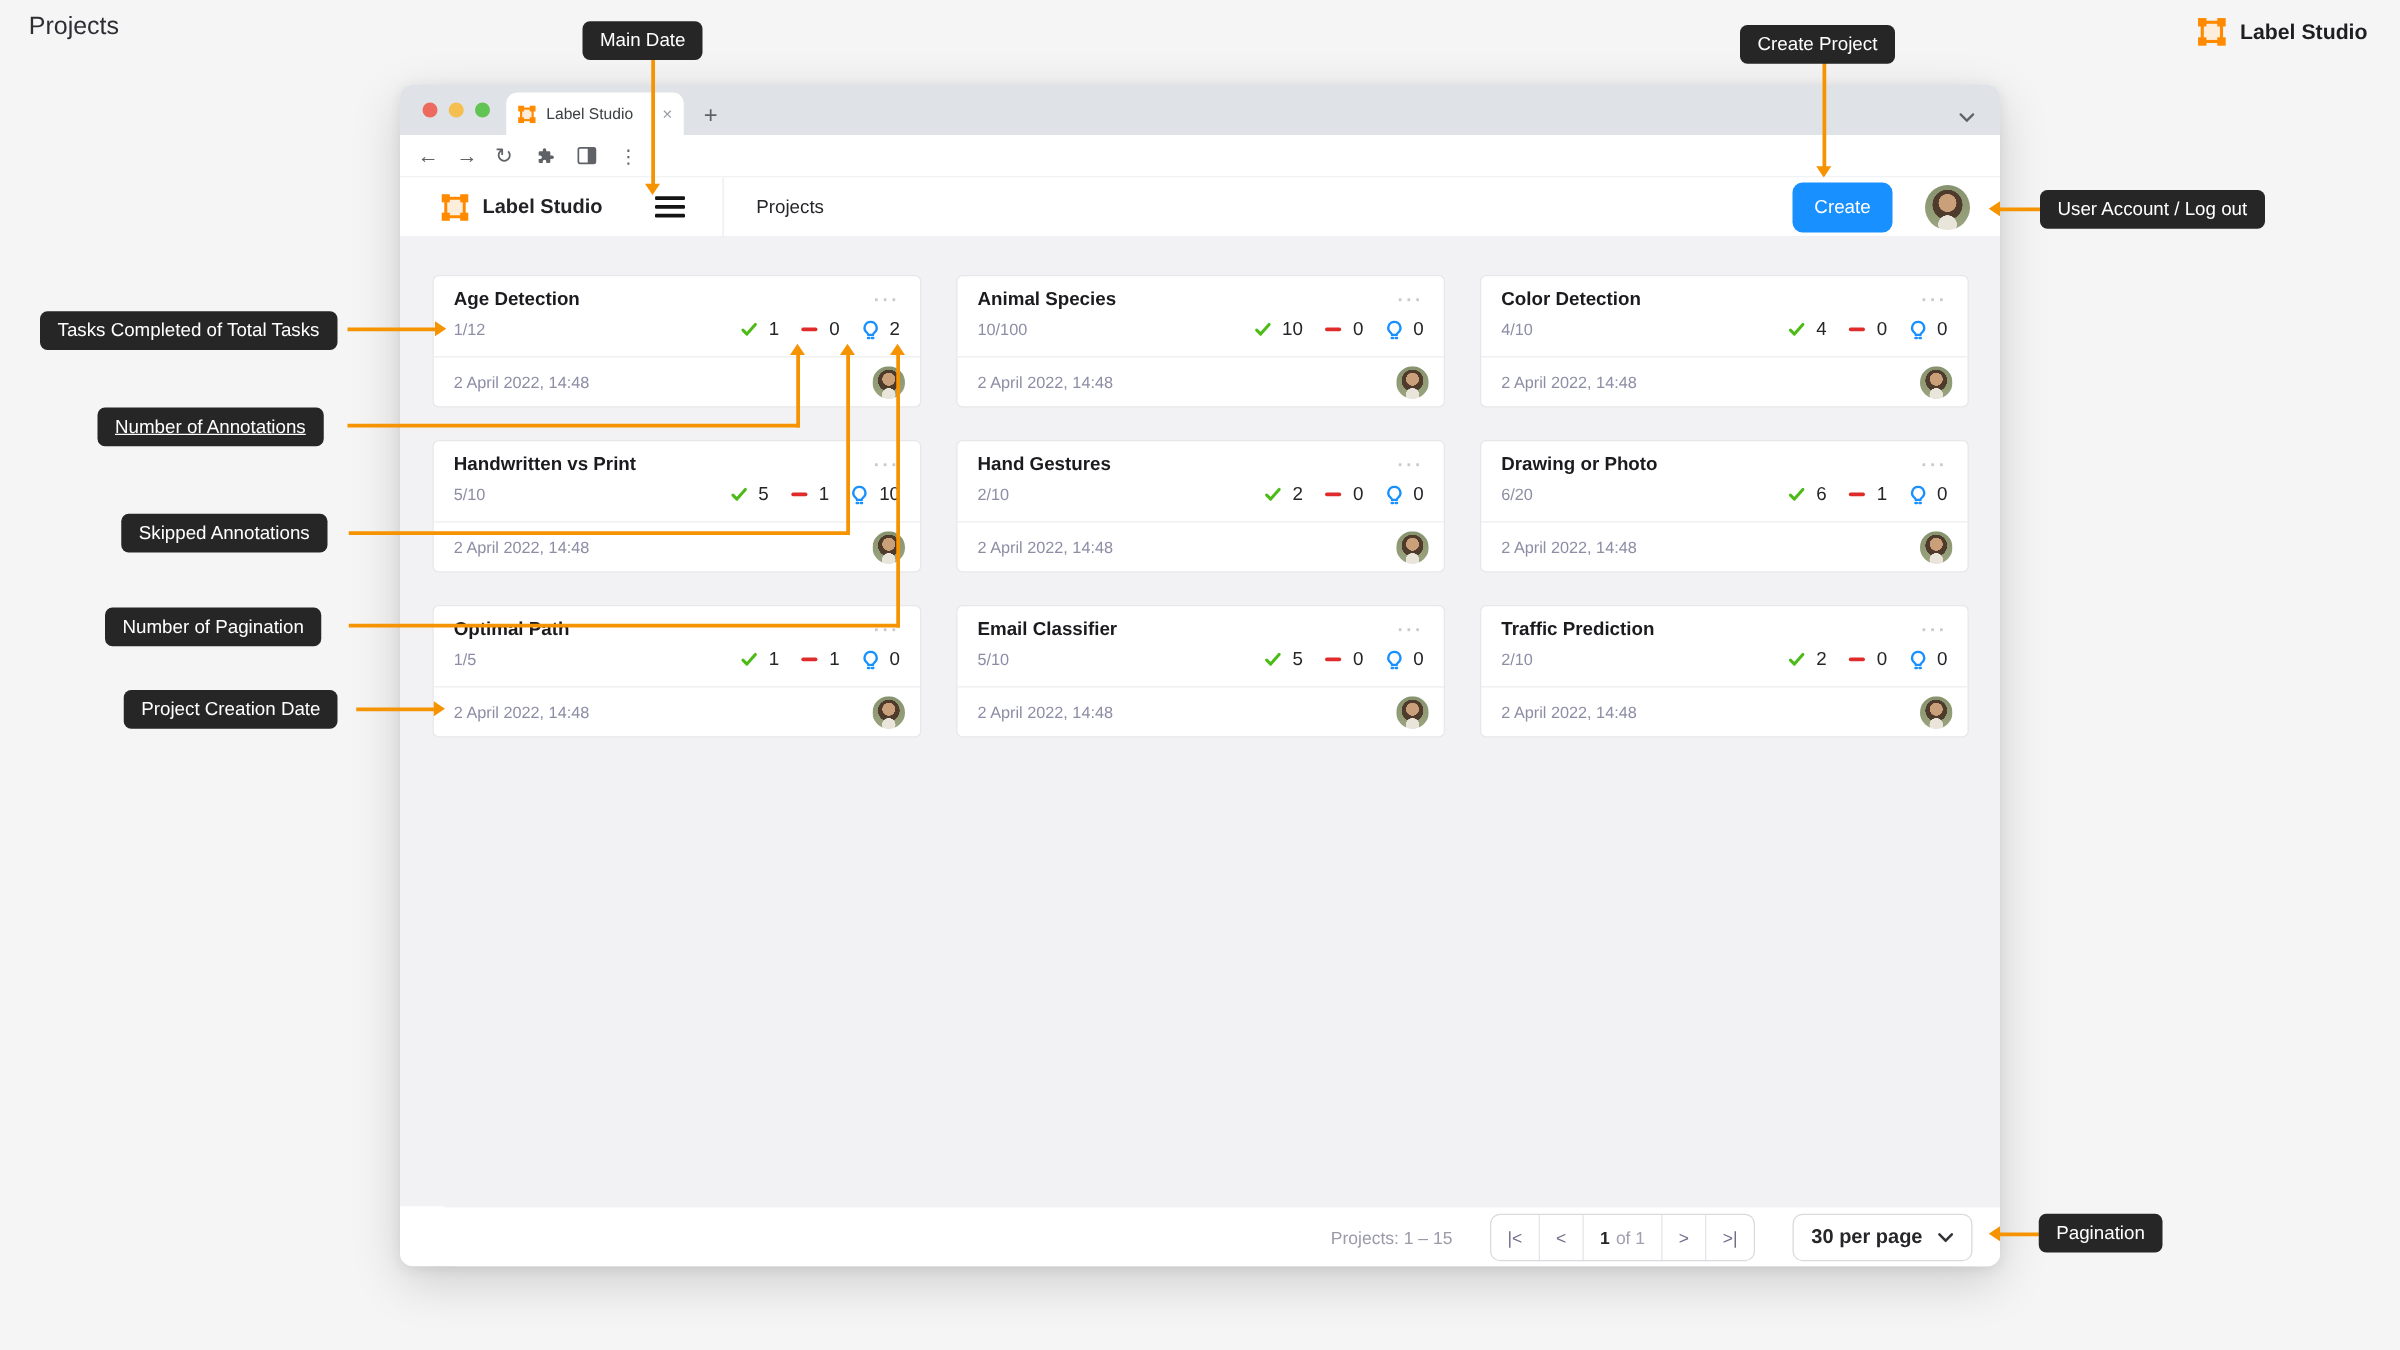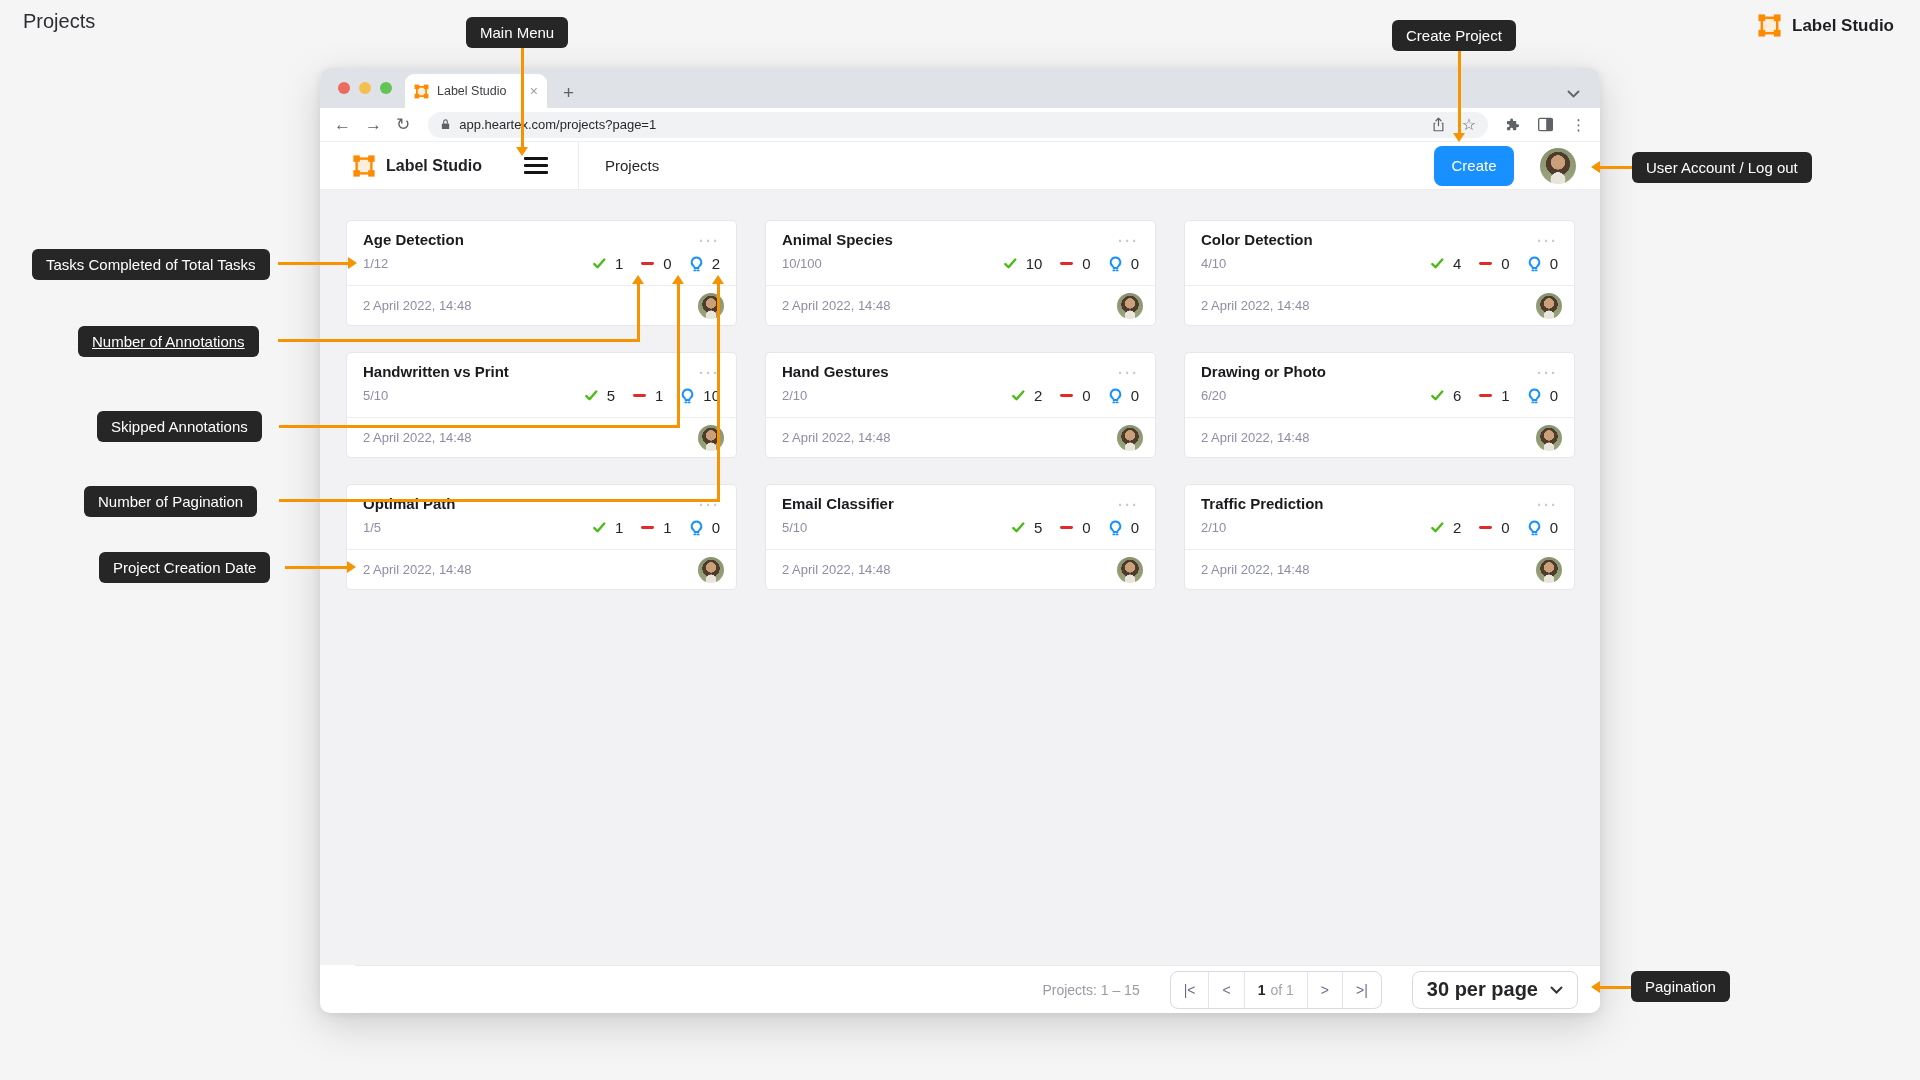--- a/index.html
+++ b/index.html
@@ -95,21 +95,21 @@
     border-radius:0 0 10px 10px;display:flex;align-items:center;justify-content:flex-end;gap:30px;padding-right:22px;margin-left:35px;
   }
   .pg-summary{color:#9a9aa8;font-size:14px;}
   .pager{display:flex;border:1px solid #d9d9de;border-radius:8px;overflow:hidden;background:#fff;height:38px;}
   .pager .cell{display:flex;align-items:center;justify-content:center;padding:0 13px;color:#6d6d8a;font-size:14px;border-right:1px solid #e4e4ea;cursor:pointer;}
   .pager .cell:last-child{border-right:none;}
   .pager .indicator{gap:5px;cursor:default;}
   .pager .cur{font-weight:700;color:#26262a;}
   .pager .of{color:#a0a0b0;}
   .perpage{display:flex;align-items:center;gap:12px;border:1px solid #d9d9de;border-radius:8px;height:38px;padding:0 14px;background:#fff;cursor:pointer;}
-  .perpage span{font-size:20px;font-weight:600;color:#26262a;}
+  .perpage span{font-size:16px;font-weight:600;color:#26262a;}
 
   
   .co{position:absolute;background:var(--callout-bg);color:#fff;font-size:15px;padding:7px 14px;border-radius:6px;z-index:60;white-space:nowrap;}
   .cl{position:absolute;background:var(--accent);z-index:55;pointer-events:none;}
   .ah{position:absolute;width:0;height:0;z-index:55;pointer-events:none;}
   .ah-right{border-top:6px solid transparent;border-bottom:6px solid transparent;border-left:9px solid var(--accent);}
   .ah-left{border-top:6px solid transparent;border-bottom:6px solid transparent;border-right:9px solid var(--accent);}
   .ah-down{border-left:6px solid transparent;border-right:6px solid transparent;border-top:9px solid var(--accent);}
   .ah-up{border-left:6px solid transparent;border-right:6px solid transparent;border-bottom:9px solid var(--accent);}
 
@@ -159,38 +159,20 @@
       <svg width="13" height="8" viewBox="0 0 13 8">
           <path d="M1.5 1.5L6.5 6.5L11.5 1.5" stroke="#5f6368" stroke-width="1.8" fill="none" stroke-linecap="round"></path>
         </svg>
     </span>
   </div>
 
   <div class="urlrow">
     <span class="nav-ic">←</span>
     <span class="nav-ic">→</span>
     <span class="nav-ic">↻</span>
-    <div class="omnibox">
-      <span>
-        <svg width="11" height="13" viewBox="0 0 24 26">
-            <rect x="4" y="11" width="16" height="12" rx="2" fill="#5f6368"></rect>
-            <path d="M8 11V7a4 4 0 0 1 8 0v4" stroke="#5f6368" stroke-width="2.4" fill="none"></path>
-          </svg>
-      </span>
-      <span>app.heartex.com/projects?page=1</span>
-      <span class="right-inbox">
-        <span>
-          <svg width="15" height="17" viewBox="0 0 24 26">
-              <path d="M12 3v12M12 3l-4 4M12 3l4 4" stroke="#5f6368" stroke-width="1.9" fill="none" stroke-linecap="round" stroke-linejoin="round"></path>
-              <path d="M7 11H5v12h14V11h-2" stroke="#5f6368" stroke-width="1.9" fill="none"></path>
-            </svg>
-        </span>
-        <span style="font-size:16px;color:#5f6368;">☆</span>
-      </span>
-    </div>
     <div class="chrome-icons">
       <span>
         <svg width="16" height="16" viewBox="0 0 24 24" fill="#5f6368">
             <path d="M20.5 11h-2.1V7.5A1.5 1.5 0 0 0 16.9 6h-3.4V4.4a2.1 2.1 0 1 0-4.2 0V6H5.9a1.5 1.5 0 0 0-1.5 1.5V11h1.7a2.2 2.2 0 1 1 0 4.4H4.4v3.1A1.5 1.5 0 0 0 5.9 20h3.4v-1.8a2.1 2.1 0 1 1 4.2 0V20h3.4a1.5 1.5 0 0 0 1.5-1.5v-3.1h2.1a2.2 2.2 0 1 0 0-4.4z"></path>
           </svg>
       </span>
       <span>
         <svg width="17" height="15" viewBox="0 0 24 22">
             <rect x="2" y="2" width="20" height="18" rx="2" fill="none" stroke="#5f6368" stroke-width="2"></rect>
             <rect x="13" y="2" width="9" height="18" fill="#5f6368"></rect>
@@ -611,21 +593,21 @@
       <span>30 per page</span>
       <span>
         <svg width="13" height="8" viewBox="0 0 13 8">
             <path d="M1.5 1.5L6.5 6.5L11.5 1.5" stroke="#33333a" stroke-width="2" fill="none" stroke-linecap="round"></path>
           </svg>
       </span>
     </div>
   </div>
 </div>
 
-<div class="co" style="left:466px;top:17px;">Main Menu</div>
+<div class="co" style="left:466px;top:17px;">Main Date</div>
 <div class="co" style="left:1392px;top:20px;">Create Project</div>
 <div class="co" style="left:1632px;top:152px;">User Account / Log out</div>
 <div class="co" style="left:32px;top:249px;">Tasks Completed of Total Tasks</div>
 <div class="co" style="left:78px;top:326px;text-decoration:underline;">Number of Annotations</div>
 <div class="co" style="left:97px;top:411px;">Skipped Annotations</div>
 <div class="co" style="left:84px;top:486px;">Number of Pagination</div>
 <div class="co" style="left:99px;top:552px;">Project Creation Date</div>
 <div class="co" style="left:1631px;top:971px;">Pagination</div>
 
 <div class="cl" style="left:521px;top:48px;width:3px;height:100px;"></div>

